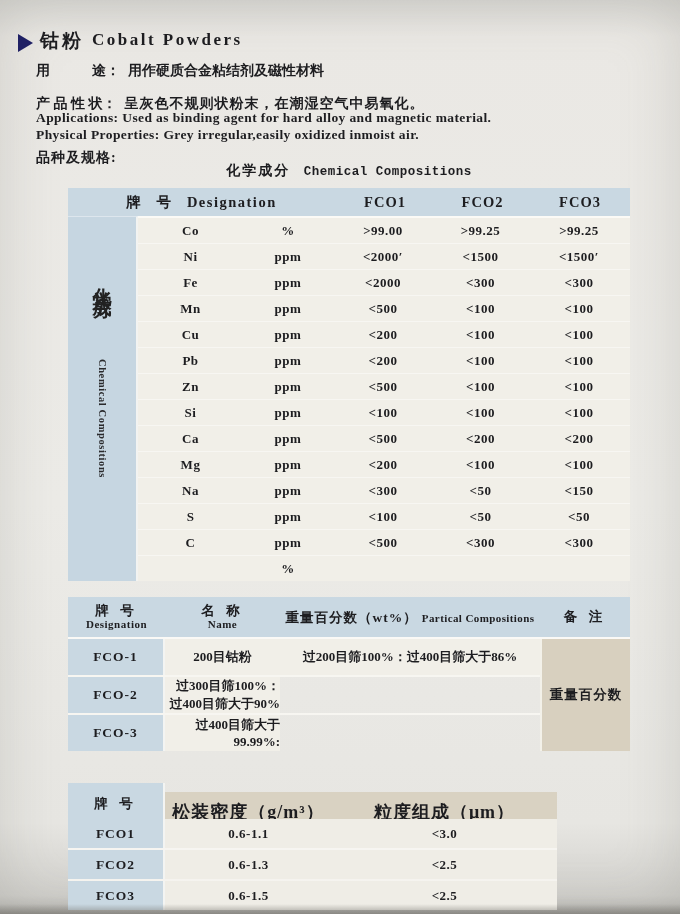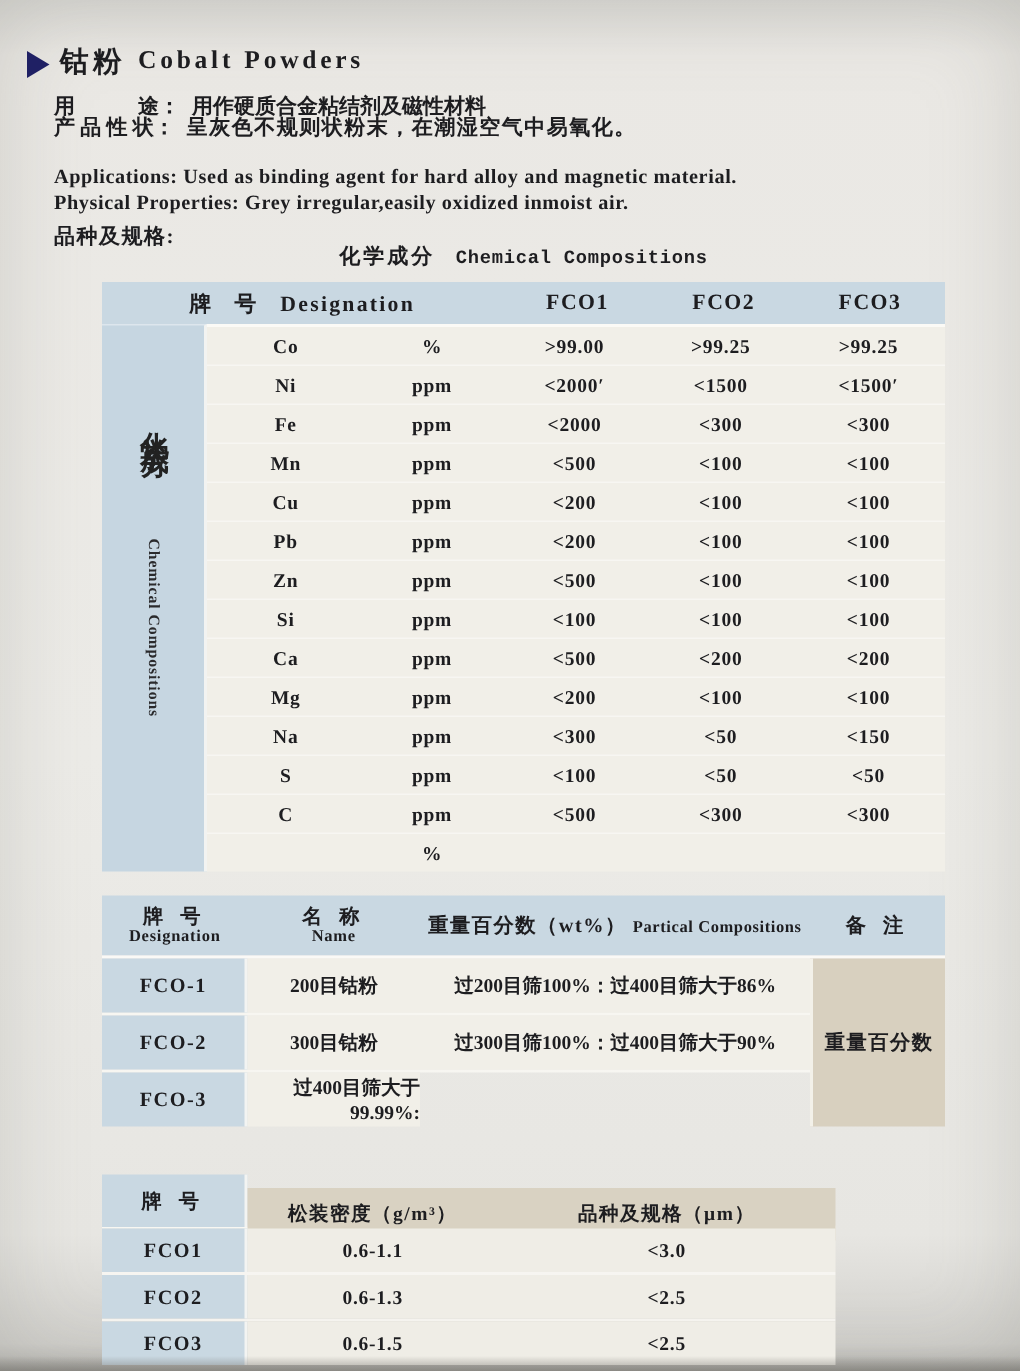--- a/index.html
+++ b/index.html
@@ -17,21 +17,21 @@
   
   .arrow{
     position:absolute;left:18px;top:34px;width:0;height:0;
     border-top:9px solid transparent;border-bottom:9px solid transparent;
     border-left:15px solid #1f2064;
   }
   .title-zh{position:absolute;left:40px;top:28px;font-size:19px;font-weight:700;letter-spacing:3px;}
   .title-en{position:absolute;left:92px;top:30px;font-size:17px;font-weight:700;letter-spacing:2.5px;}
   .line-use{position:absolute;left:36px;top:62px;font-size:14px;font-weight:700;}
   .line-use .val{padding-left:8px;}
-  .line-prop{position:absolute;left:36px;top:76px;font-size:14px;font-weight:700;}
+  .line-prop{position:absolute;left:36px;top:95px;font-size:14px;font-weight:700;}
   .line-prop .val{padding-left:8px;letter-spacing:1px;}
   .line-app{position:absolute;left:36px;top:110px;font-size:13.5px;font-weight:700;letter-spacing:.4px;}
   .line-phy{position:absolute;left:36px;top:127px;font-size:13.5px;font-weight:700;letter-spacing:.4px;}
   .line-spec{position:absolute;left:36px;top:149px;font-size:14px;font-weight:700;letter-spacing:1px;}
   
   .t1-caption{position:absolute;left:68px;top:162px;width:562px;text-align:center;font-weight:700;font-family:Liberation Mono, monospace;}
   .t1-caption .zh{font-size:14px;letter-spacing:2px;}
   .t1-caption .en{font-size:12.5px;letter-spacing:.5px;padding-left:4px;}
   
   .t1{position:absolute;left:68px;top:188px;width:562px;}
@@ -89,21 +89,21 @@
     font-size:13px;font-weight:700;}
   .t2-note{
     width:90px;background:#d8d0bf;display:flex;align-items:center;justify-content:center;
     font-size:13.5px;font-weight:700;letter-spacing:1px;border-left:2px solid rgba(250,249,244,.8);
   }
   
   .t3{position:absolute;left:68px;top:783px;width:489px;}
   .t3-head{display:grid;grid-template-columns:97px 167px 225px;height:34px;align-items:center;font-weight:700;}
   .t3-head .desig{background:#c9d8e2;height:100%;display:flex;align-items:center;justify-content:center;
     font-size:13.5px;letter-spacing:4px;border-right:2px solid rgba(250,249,244,.85);}
-  .t3-head .h{background:#d9d2c2;height:100%;display:flex;align-items:center;justify-content:center;font-size:13px;letter-spacing:1px;margin-top:17px;}
+  .t3-head .h{background:#d9d2c2;height:100%;display:flex;align-items:center;justify-content:center;font-size:18px;letter-spacing:1px;margin-top:17px;}
   .t3-row{display:grid;grid-template-columns:97px 167px 225px;height:29px;align-items:center;border-top:2px solid rgba(250,249,244,.85);}
   .t3-row .desig{background:#c9d8e2;height:100%;display:flex;align-items:center;justify-content:center;
     font-size:13.5px;font-weight:700;letter-spacing:1px;border-right:2px solid rgba(250,249,244,.85);}
   .t3-row .c{background:#efede6;height:100%;display:flex;align-items:center;justify-content:center;
     font-size:13px;font-weight:700;letter-spacing:.5px;}
   
   #page::after{
     content:"";position:absolute;left:0;bottom:0;width:100%;height:10px;
     background:linear-gradient(180deg,rgba(130,128,122,0),rgba(108,106,100,.55));
     pointer-events:none;
@@ -267,37 +267,36 @@
     </div>
     <div class="t2-bodywrap">
       <div class="t2-rows">
           <div class="t2-row">
           <div class="desig">FCO-1</div>
           <div class="name">200目钴粉</div>
           <div class="comp">过200目筛100%：过400目筛大于86%</div>
         </div>
           <div class="t2-row">
           <div class="desig">FCO-2</div>
-          <div class="name">300目钴粉</div>
           <div class="comp">过300目筛100%：过400目筛大于90%</div>
         </div>
           <div class="t2-row">
           <div class="desig">FCO-3</div>
           <div class="comp">过400目筛大于99.99%:</div>
         </div>
         </div>
       <div class="t2-note">重量百分数</div>
     </div>
   </div>
 
   <div class="t3">
     <div class="t3-head">
       <div class="desig">牌  号</div>
       <div class="h">松装密度（g/m³）</div>
-      <div class="h">品种及规格（μm）</div>
+      <div class="h">粒度组成（μm）</div>
     </div>
     <div>
         <div class="t3-row">
         <div class="desig">FCO1</div>
         <div class="c">0.6-1.1</div>
         <div class="c">&lt;3.0</div>
       </div>
         <div class="t3-row">
         <div class="desig">FCO2</div>
         <div class="c">0.6-1.3</div>

